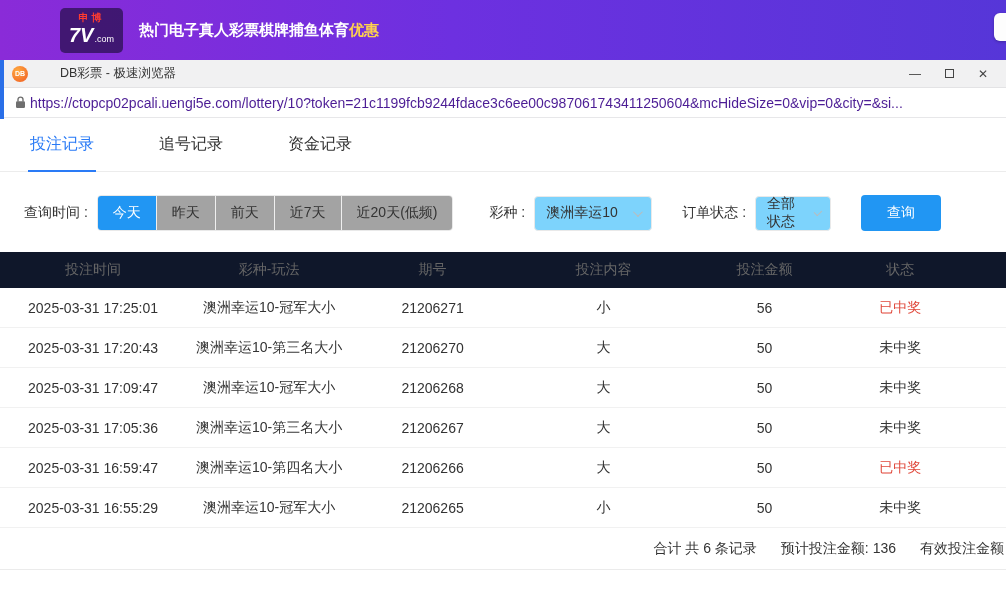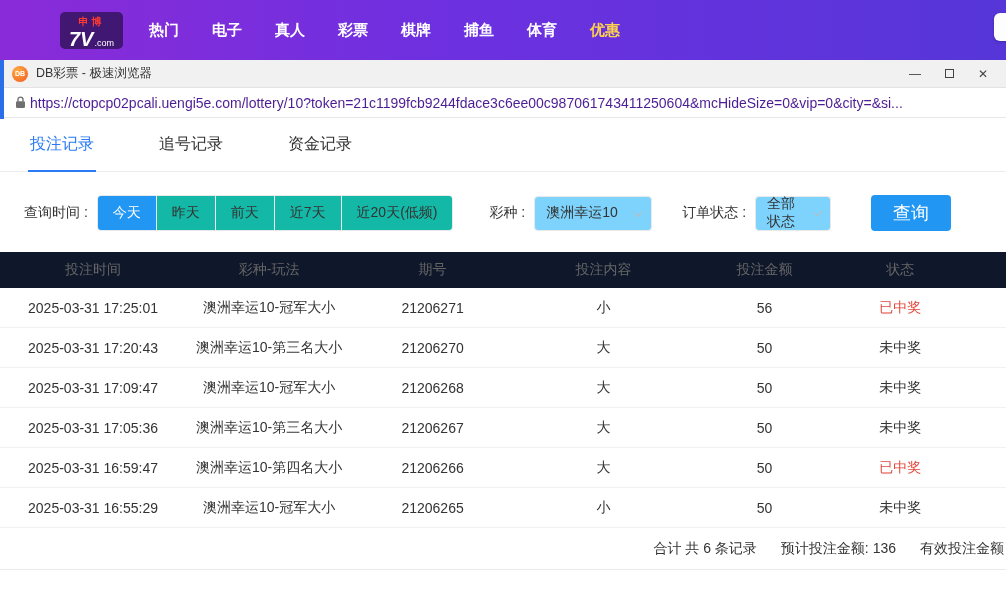--- a/index.html
+++ b/index.html
@@ -3,36 +3,36 @@
 <meta charset="utf-8">
 <style>
   * { margin:0; padding:0; box-sizing:border-box; }
   html,body { width:1006px; height:590px; overflow:hidden; background:#fff;
     font-family:"Liberation Sans","DejaVu Sans",sans-serif; }
 
   
   .topbar { height:60px; background:linear-gradient(90deg,#8a2bd8 0%,#6d30e0 45%,#5636d8 100%);
     display:flex; align-items:center; position:relative; }
   .logo { margin-left:60px; display:flex; flex-direction:column; align-items:center;
-    background:rgba(10,8,30,.55); border-radius:5px; padding:3px 9px 0; cursor:pointer; }
+    background:rgba(10,8,30,.55); border-radius:5px; padding:3px 9px 8px; cursor:pointer; }
   .logo-badge { color:#ff3b30; font-size:10px; font-weight:bold; letter-spacing:3px; }
   .logo-line { display:flex; align-items:baseline; }
   .logo-brand { color:#fff; font-size:20px; font-weight:bold; font-style:italic; line-height:20px; }
   .logo-suffix { color:#fff; font-size:9px; margin-left:1px; }
-  .nav { display:flex; margin-left:26px; gap:33px; }
+  .nav { display:flex; margin-left:16px; }
   .nav-item { color:#fff; font-size:15px; font-weight:bold; cursor:pointer; text-decoration:none; }
   .nav-item.highlight { color:#ffd24d; }
   .floating-widget { position:absolute; right:0; top:13px; width:12px; height:28px;
     background:#fdfdfd; border-radius:6px 0 0 6px; box-shadow:0 1px 3px rgba(0,0,0,.25); }
 
   
   .browser-chrome { position:relative; }
   .accent-strip { position:absolute; left:0; top:0; width:4px; height:59px; background:#2a6fe8; }
   .titlebar { height:28px; background:#f1f1f2; border-bottom:1px solid #e3e3e5;
-    display:flex; align-items:center; padding-left:12px; }
+    display:flex; align-items:center; padding-left:12px;gap:24px; }
   .favicon { width:16px; height:16px; border-radius:50%;
     background:radial-gradient(circle at 35% 30%,#ffab40,#f05a22);
     color:#fff; font-size:7px; font-weight:bold; display:flex; align-items:center; justify-content:center; }
   .win-title { font-size:12.5px; color:#333; margin-left:8px; flex:1; }
   .win-controls { display:flex; align-items:center; margin-right:6px; }
   .win-btn { width:34px; height:26px; display:flex; align-items:center; justify-content:center;
     color:#444; font-size:12px; cursor:pointer; }
   .maxi-glyph { width:9px; height:9px; border:1.2px solid #444; display:inline-block; }
   .urlbar { height:30px; background:#fff; border-bottom:1px solid #e7e7e9;
     display:flex; align-items:center; padding-left:15px; cursor:text; }
@@ -41,35 +41,35 @@
   
   .tabs { display:flex; gap:61px; padding:0 28px; border-bottom:1px solid #ececec; height:54px; }
   .tab { font-size:16px; color:#333; display:flex; align-items:center; cursor:pointer;
     border-bottom:2px solid transparent; margin-bottom:-1px; padding:0 2px; }
   .tab.active { color:#2a7bf6; border-bottom-color:#2a7bf6; }
 
   
   .filters { display:flex; align-items:center; padding:23px 24px 21px; }
   .f-label { font-size:14px; color:#333; margin-right:9px; white-space:nowrap; }
   .time-group { display:flex; border:1px solid #e9e9e9; border-radius:4px; overflow:hidden; }
-  .time-btn { padding:8px 15px; font-size:14px; color:#333; background:#14b8a6;
+  .time-btn { padding:8px 15px; font-size:14px; color:#333; background:#a3a3a3;
     border:none; border-right:1px solid #efefef; cursor:pointer; white-space:nowrap;
     font-family:inherit; }
   .time-btn:last-child { border-right:none; }
   .time-btn.active { background:#2196f3; color:#fff; }
   .select { display:flex; align-items:center; justify-content:space-between;
     border:1px solid #e9e9e9; border-radius:4px; height:35px; padding:0 11px;
     font-size:14px; color:#333; cursor:pointer; background:#7dd3fc; }
   .select .chev { width:7px; height:7px; border-right:1.5px solid #bbb; border-bottom:1.5px solid #bbb;
     transform:rotate(45deg) translateY(-2px); margin-left:10px; }
   .sel-lottery { width:118px; }
   .sel-status  { width:76px; }
   .ml36 { margin-left:36px; } .ml30 { margin-left:30px; }
-  .search-btn { margin-left:40px; background:#2196f3; color:#fff; border:none; border-radius:4px;
-    width:80px; height:36px; font-size:18px; cursor:pointer; font-family:inherit; }
+  .search-btn { margin-left:30px; background:#2196f3; color:#fff; border:none; border-radius:4px;
+    width:80px; height:36px; font-size:14px; cursor:pointer; font-family:inherit; }
 
   
   .thead { display:flex; align-items:center; height:36px; background:#0f172a;
     color:#666; font-size:14px; }
   .row { display:flex; align-items:center; height:40px; border-bottom:1px solid #f1f1f1;
     color:#333; font-size:14px; }
   .cell { text-align:center; }
   .c1{width:18.5%}.c2{width:16.5%}.c3{width:16%}.c4{width:18%}.c5{width:14%}.c6{width:13%}
   .status-won { color:#e0483b; }
 

